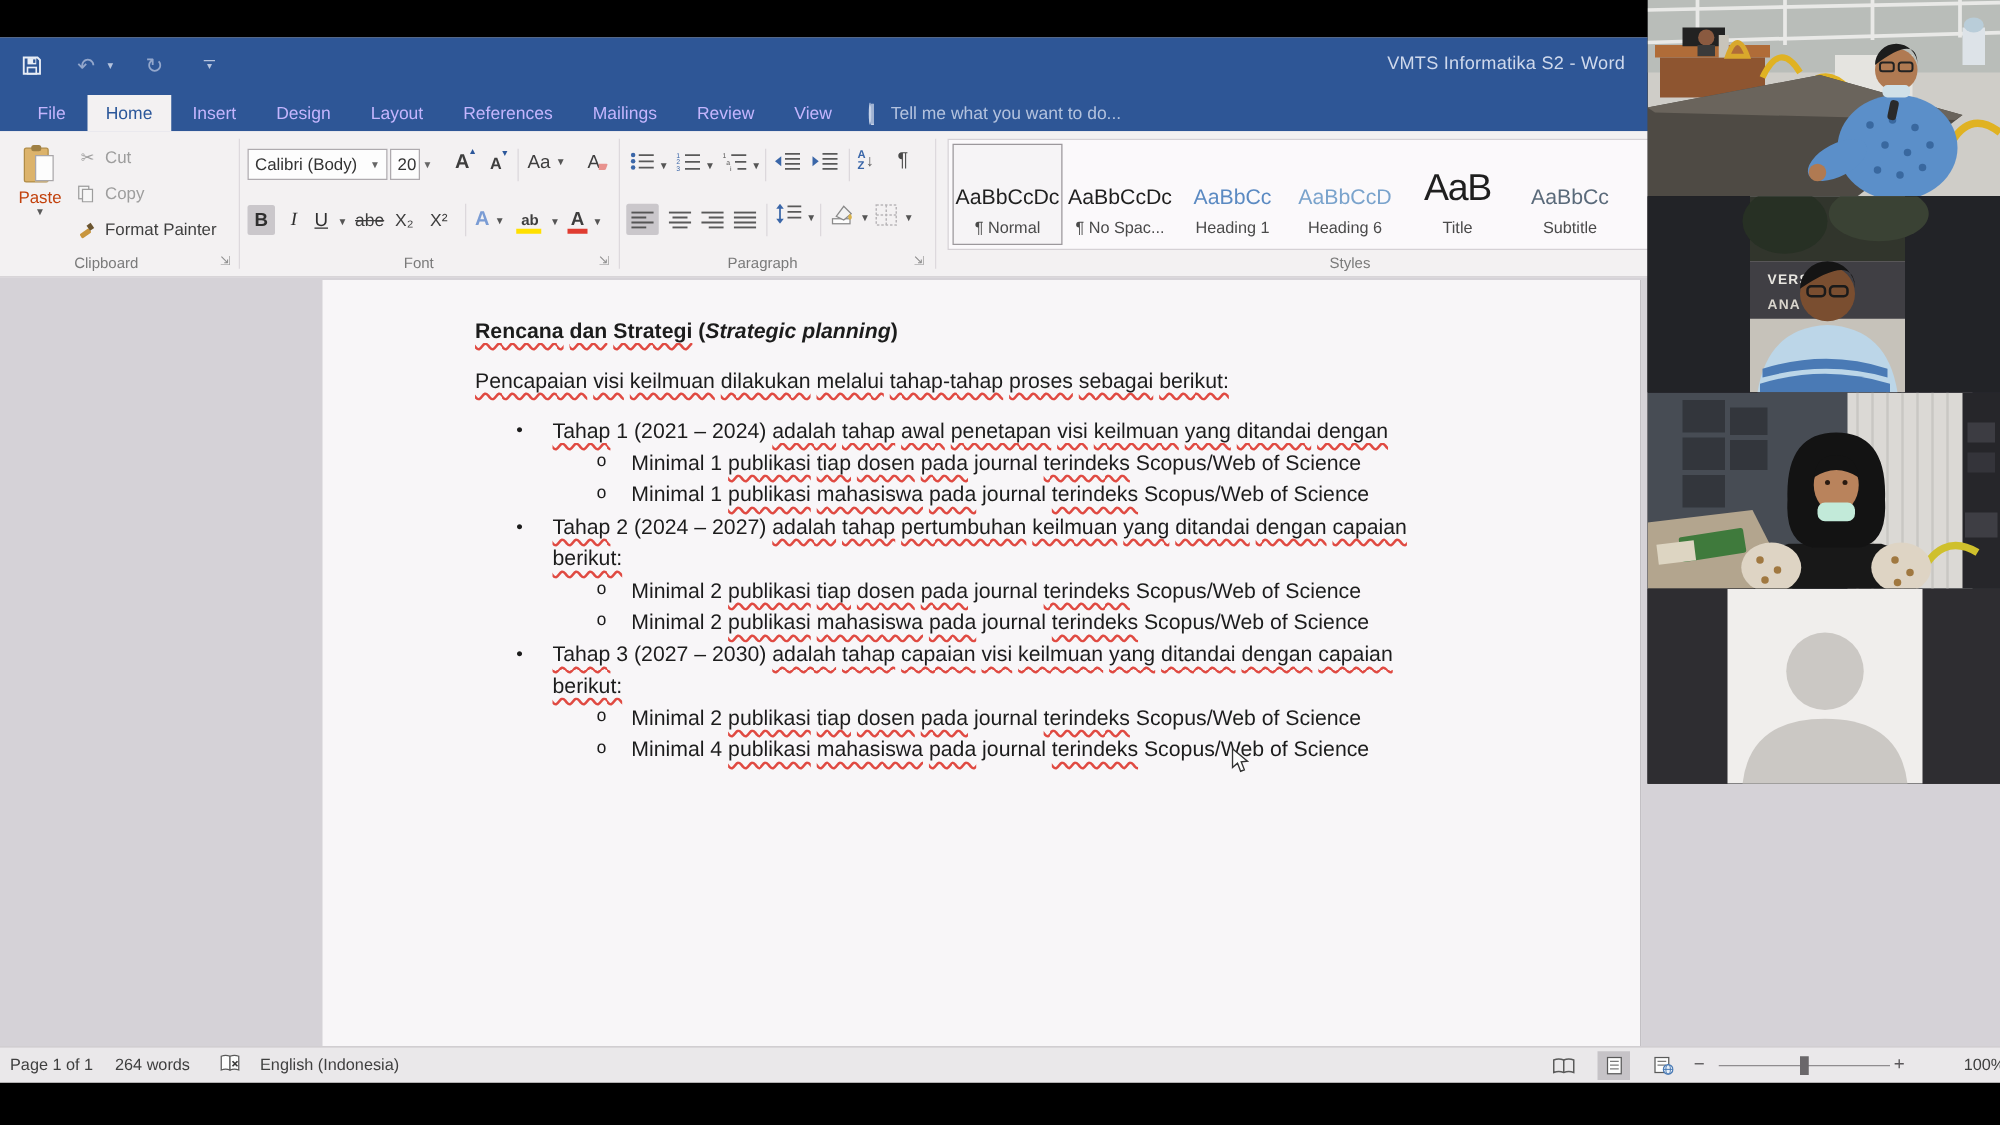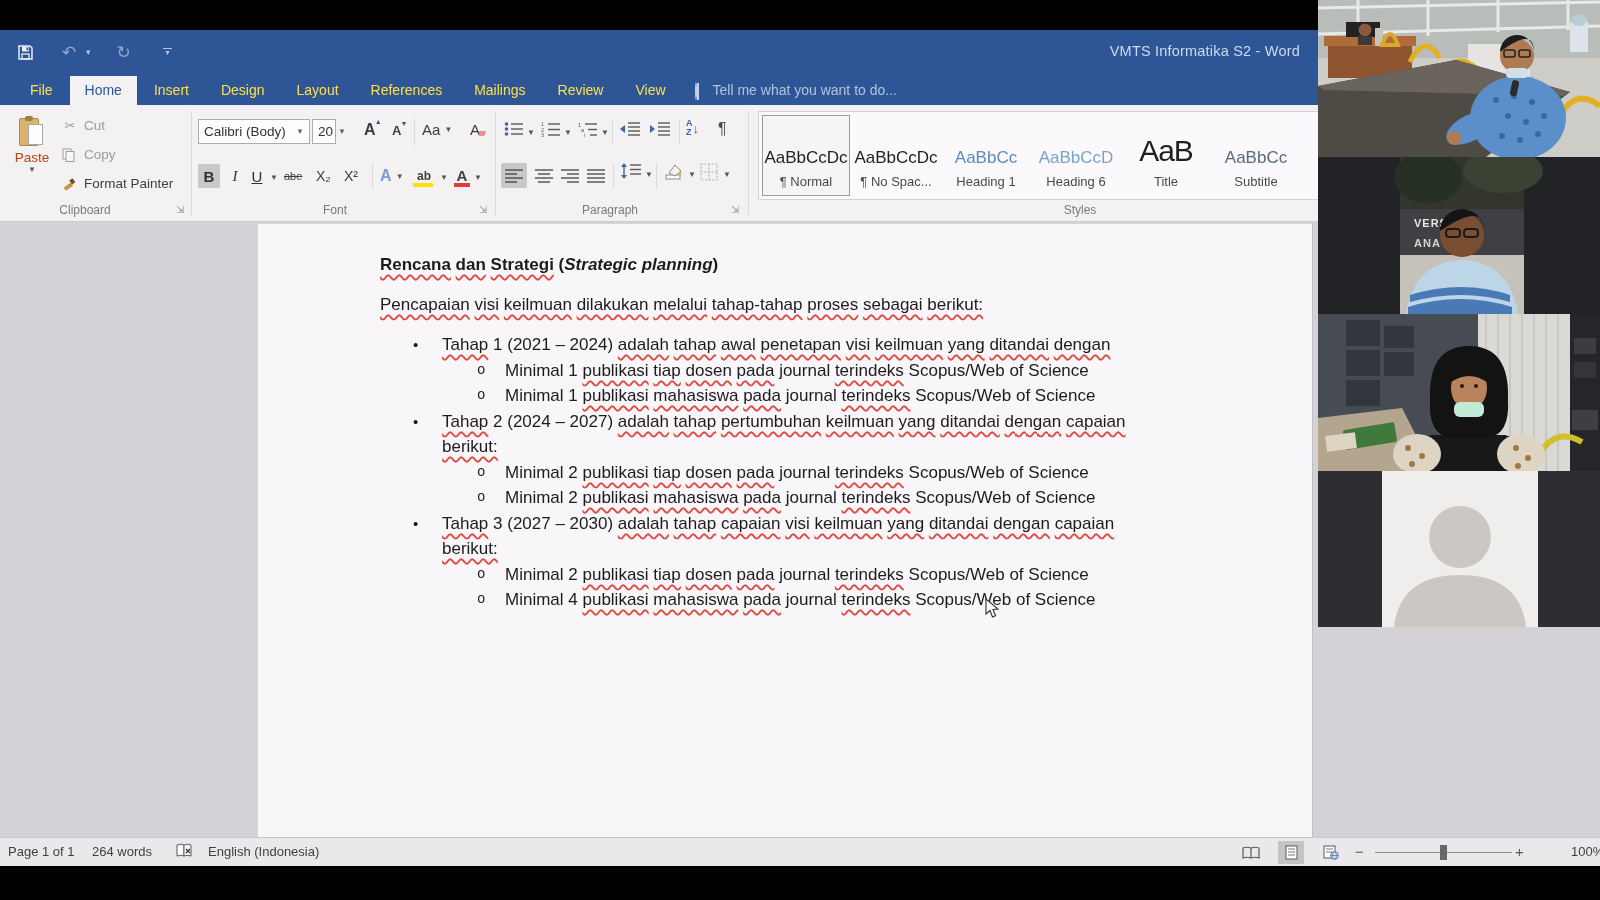--- a/index.html
+++ b/index.html
@@ -15,21 +15,21 @@
   #qat { position:absolute; left:14px; top:12px; display:flex; align-items:center; gap:22px; }
   .qat-btn { width:22px; height:20px; display:flex; align-items:center; justify-content:center;
              color:#93a7cc; font-size:17px; }
   .qat-caret { color:#b6c4de; font-size:9px; margin-left:-16px; }
   #doc-title { position:absolute; left:0; right:300px; top:13px; text-align:right;
                color:#cfd9ec; font-size:14.5px; letter-spacing:.2px; }
 
   
   #tab-row { position:absolute; left:0; top:46px; width:100%; height:29px; background:#2e5696;
              display:flex; align-items:flex-end; }
-  .ribbon-tab { color:#fde047; font-size:14px; padding:6px 15px 7px 15px; margin-left:2px; }
+  .ribbon-tab { color:#c4b5fd; font-size:14px; padding:6px 15px 7px 15px; margin-left:2px; }
   .ribbon-tab.active { background:#f3f1f2; color:#2b579a; }
   #tellme { display:flex; align-items:center; gap:7px; color:#b3c2de; font-size:14px; padding:6px 10px 7px 14px; }
   #bulb-icon { width:11px; height:15px; position:relative; }
   #bulb-icon .bulb { width:11px; height:11px; border:1.4px solid #c6d2e8; border-radius:50%; }
   #bulb-icon .base { width:5px; height:3px; border-left:1.4px solid #c6d2e8; border-right:1.4px solid #c6d2e8;
                      border-bottom:1.4px solid #c6d2e8; margin:0 auto; }
 
   
   #ribbon { position:absolute; left:0; top:75px; width:100%; height:117px; background:#f3f1f2;
             border-bottom:1px solid #cfcbcf; }
@@ -217,21 +217,21 @@
     <span class="icon-btn sel-box" style="left:198px; top:59px; width:22px; height:24px;">
         <b class="fmt-letter">B</b>
       </span>
     <span class="icon-btn" style="left:226px; top:59px; width:18px; height:24px;">
         <i class="fmt-letter" style="font-family:'Liberation Serif',serif;">I</i>
       </span>
     <span class="icon-btn" style="left:248px; top:59px; width:18px; height:24px;">
         <u class="fmt-letter">U</u>
       </span>
     <span class="caret-s abs" style="left:270px; top:68px;">▼</span>
-    <span class="icon-btn" style="left:284px; top:59px; height:24px; font-size:11px;">
+    <span class="icon-btn" style="left:284px; top:59px; height:24px; font-size:14px;">
         <s>abe</s>
       </span>
     <span class="icon-btn" style="left:316px; top:59px; height:24px; font-size:14px;">
         <span>X₂</span>
       </span>
     <span class="icon-btn" style="left:344px; top:59px; height:24px; font-size:14px;">
         <span>X²</span>
       </span>
     <div class="v-div" style="left:372px; top:58px; height:26px;"></div>
     <span class="icon-btn" style="left:380px; top:59px; height:24px;">

